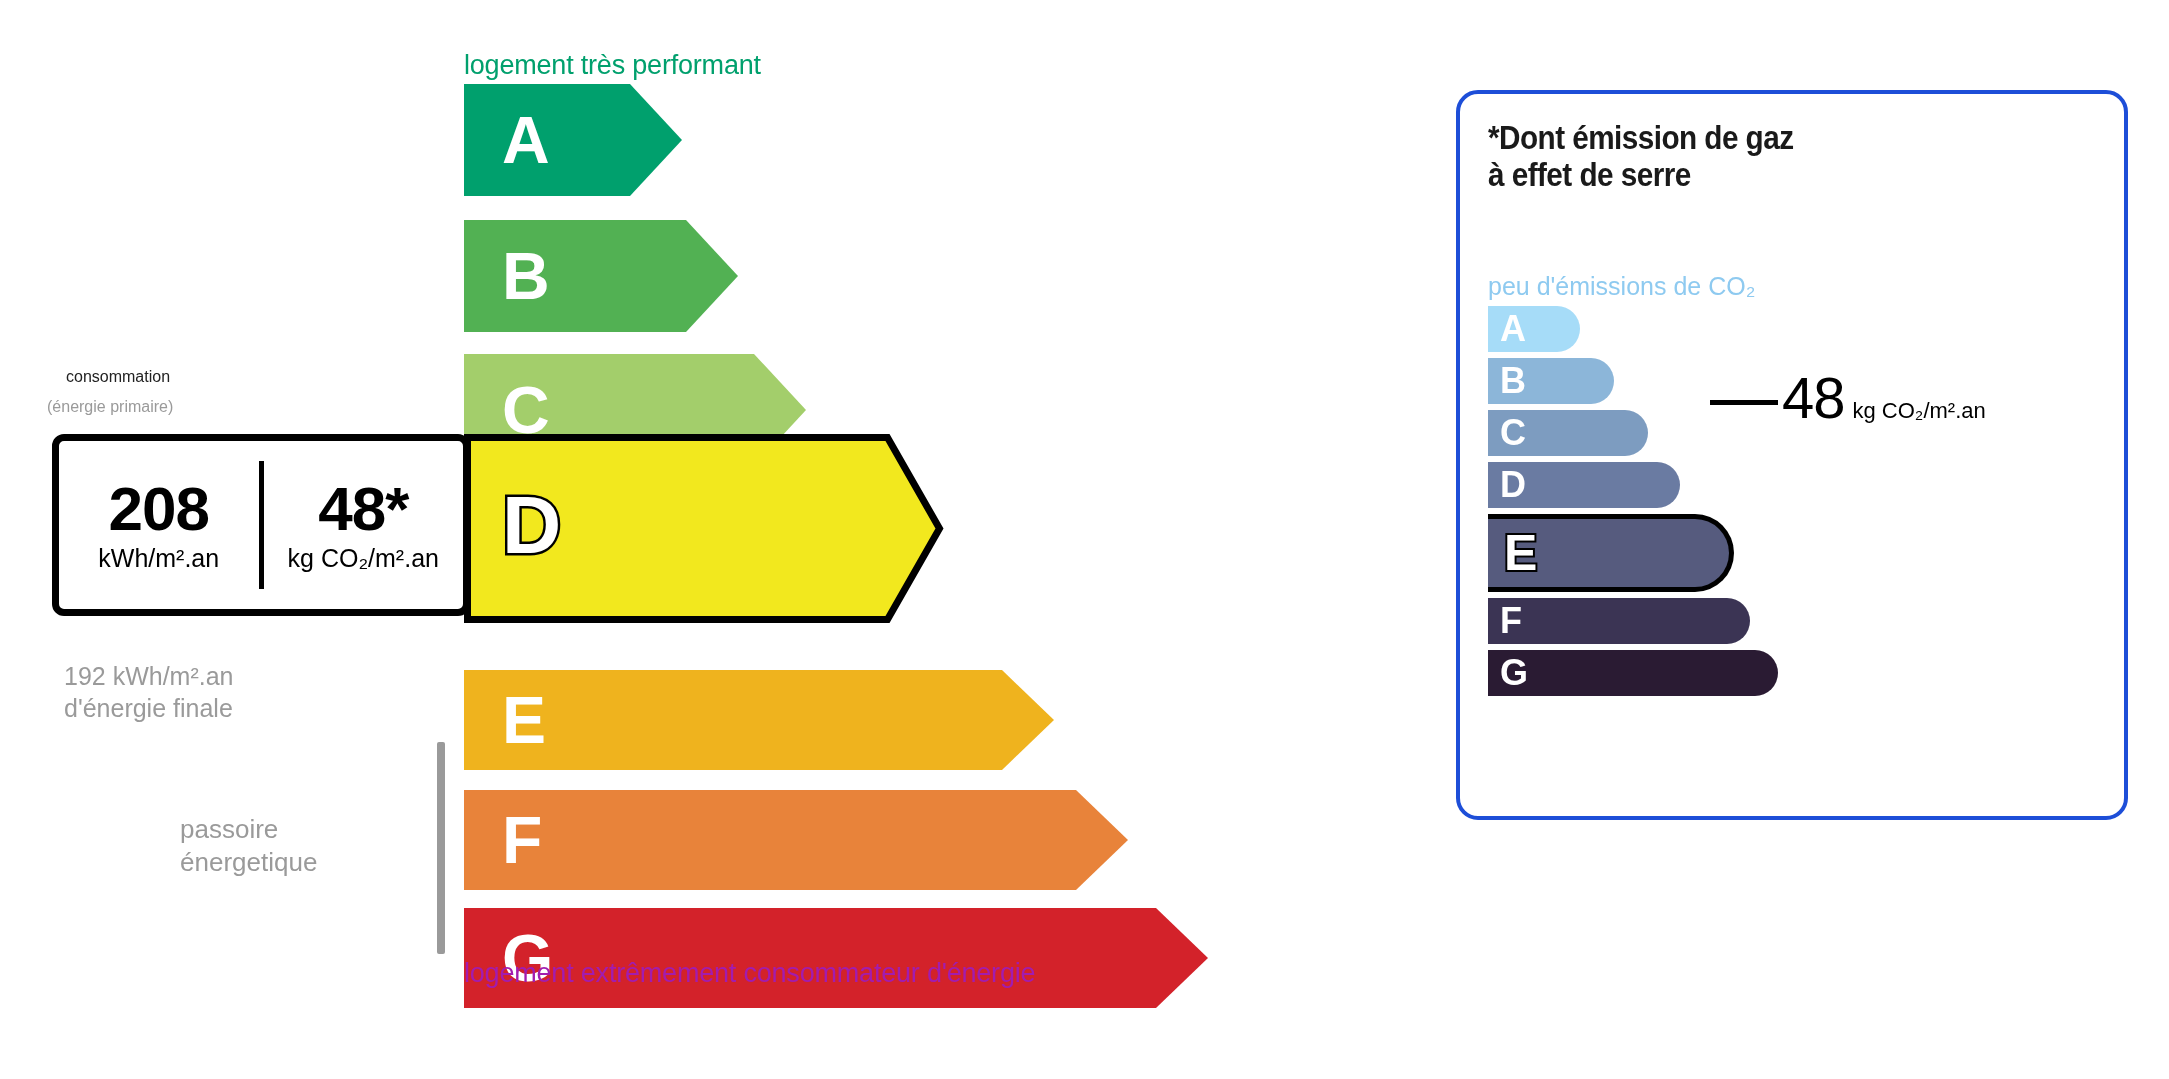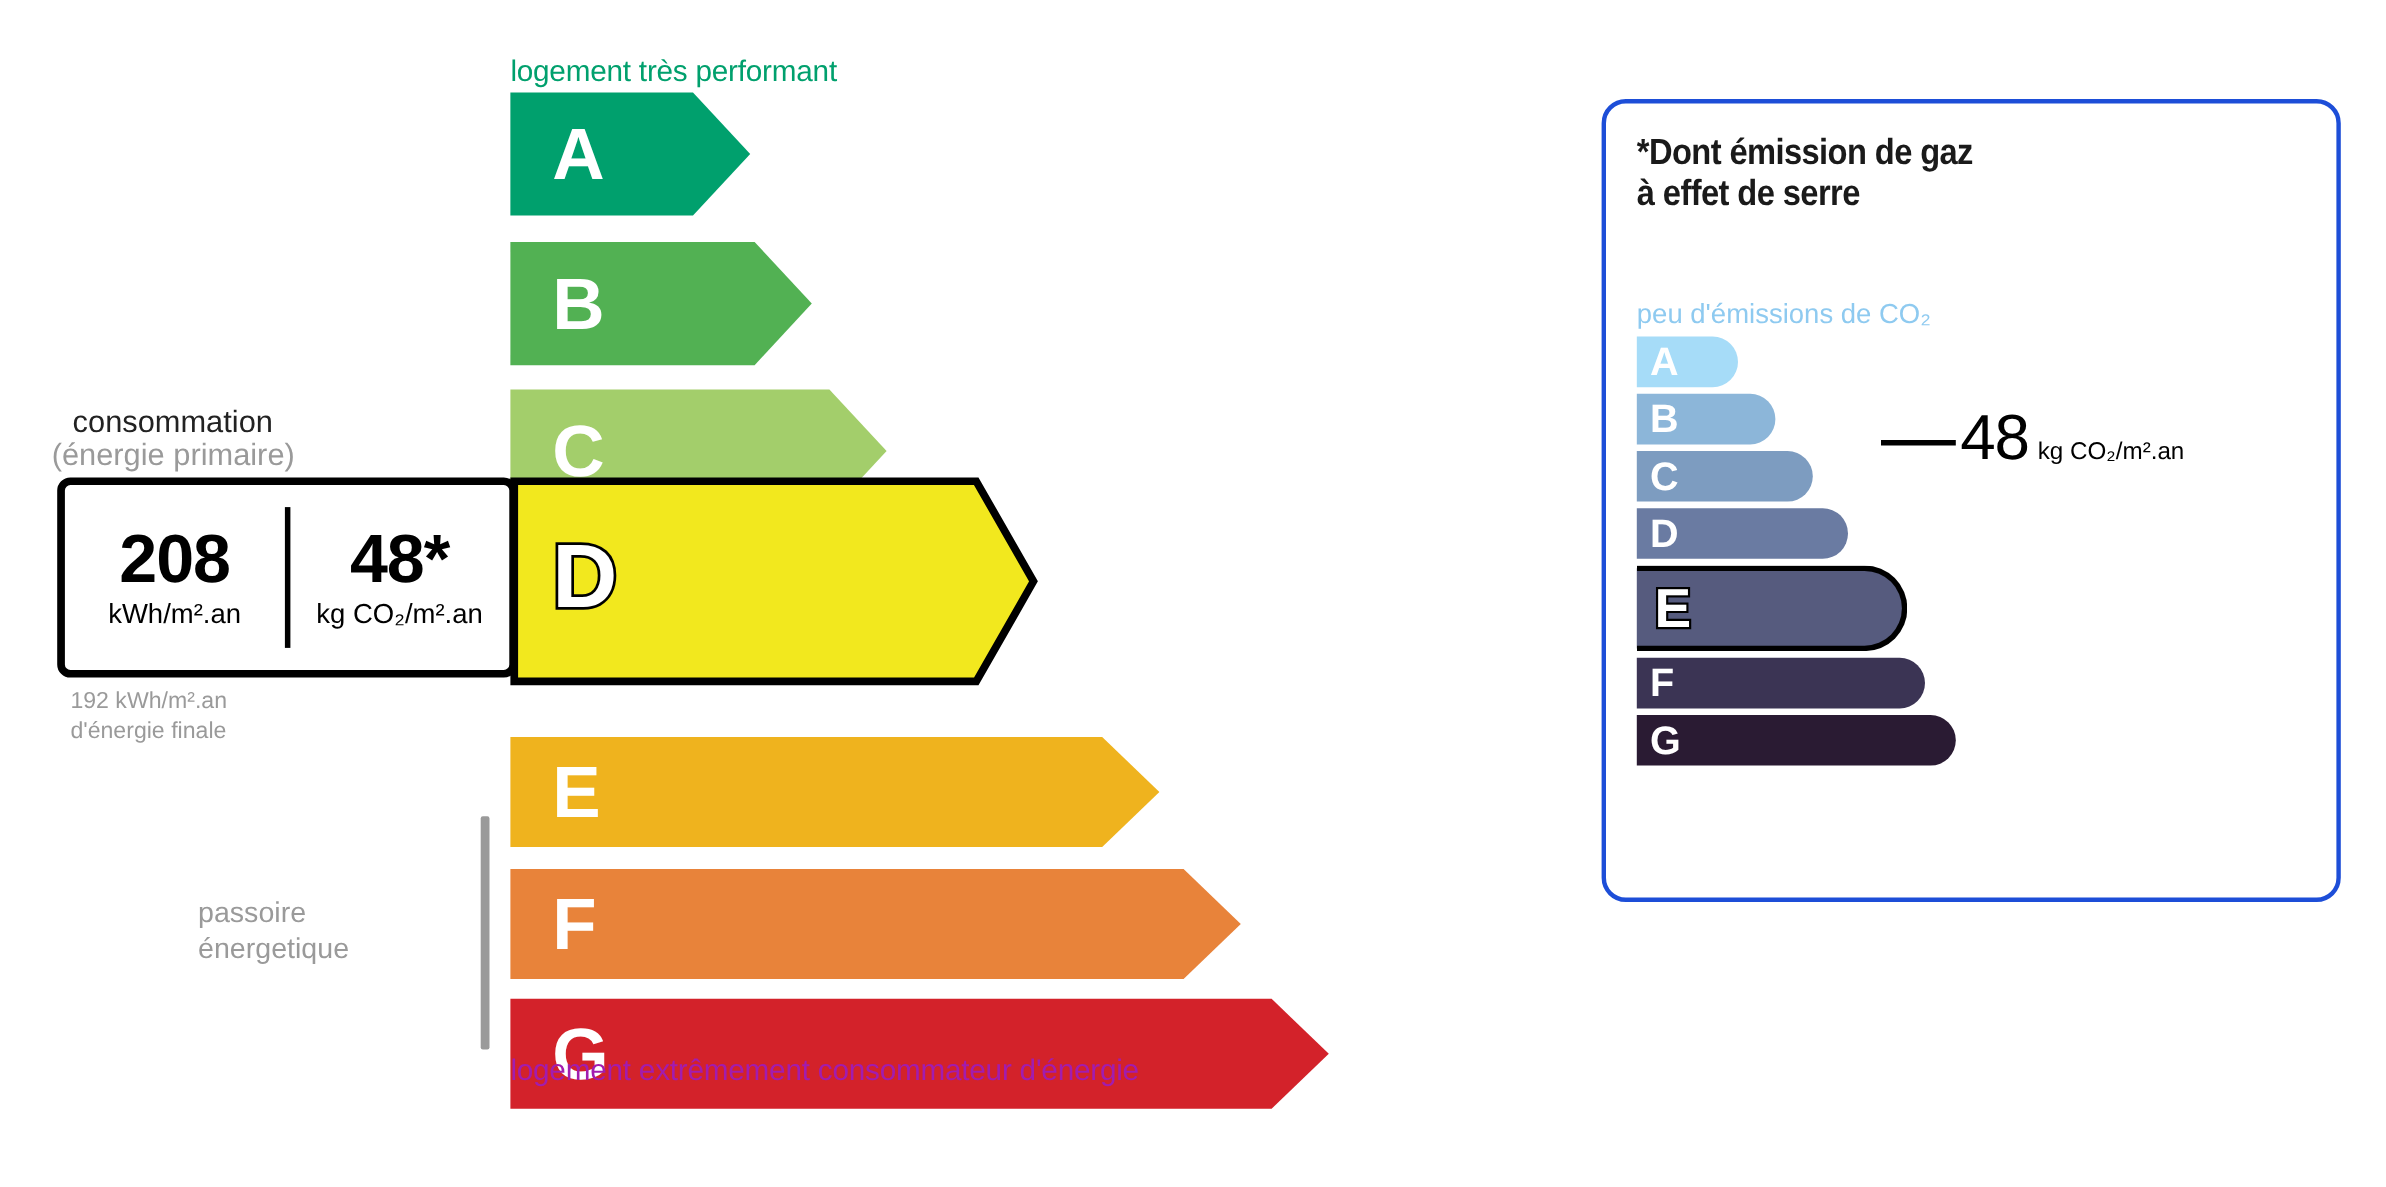--- a/index.html
+++ b/index.html
@@ -46,29 +46,29 @@
     border-radius: 12px;
     display: flex; align-items: stretch;
     z-index: 6;
   }
   .vb-cell { flex: 1; display: flex; flex-direction: column; align-items: center; justify-content: center; }
   .vb-divider { width: 5px; background: #000000; margin: 20px 0; }
   .vb-number { font-size: 62px; font-weight: bold; color: #000000; line-height: 1.02; letter-spacing: -1px; }
   .vb-unit   { font-size: 25px; color: #000000; line-height: 1.2; margin-top: 2px; }
 
   .vb-label {
-    position: absolute; font-size: 28px; color: #222222; white-space: nowrap; text-align: right;
+    position: absolute; font-size: 16px; color: #222222; white-space: nowrap; text-align: right;
   }
   .vb-label.muted { color: #9a9a9a; }
   #label-conso      { left: 66px;  top: 368px; }
   #label-conso-sub  { left: 47px;  top: 398px; }
   #label-emissions  { left: 302px; top: 398px; margin-top: 45px; }
   #final-energy {
-    position: absolute; left: 64px; top: 625px;
-    font-size: 21px; color: #9a9a9a; line-height: 1.28; white-space: nowrap;
+    position: absolute; left: 64px; top: 660px;
+    font-size: 25px; color: #9a9a9a; line-height: 1.28; white-space: nowrap;
   }
 
   
   #passoire-bar {
     position: absolute; left: 437px; top: 742px; width: 8px; height: 212px;
     background: #9a9a9a; border-radius: 2px;
   }
   #passoire-text {
     position: absolute; left: 180px; top: 813px; width: 240px;
     text-align: left; font-size: 26px; color: #9a9a9a; line-height: 1.25;

